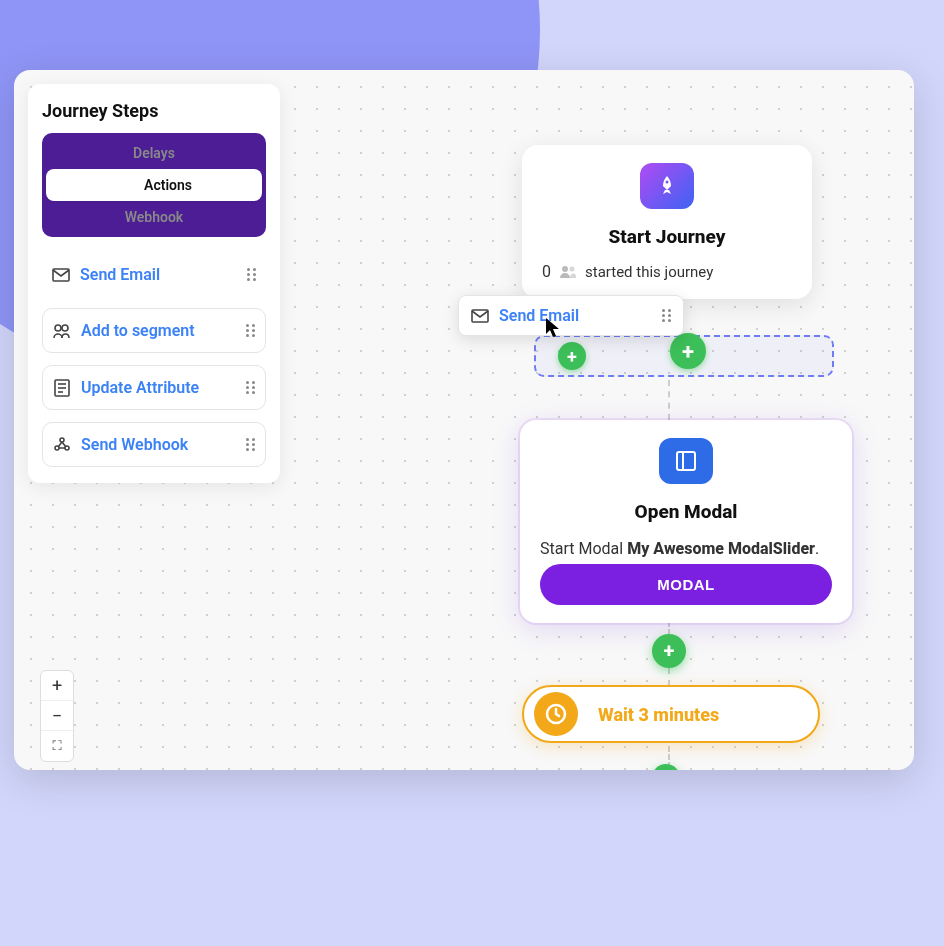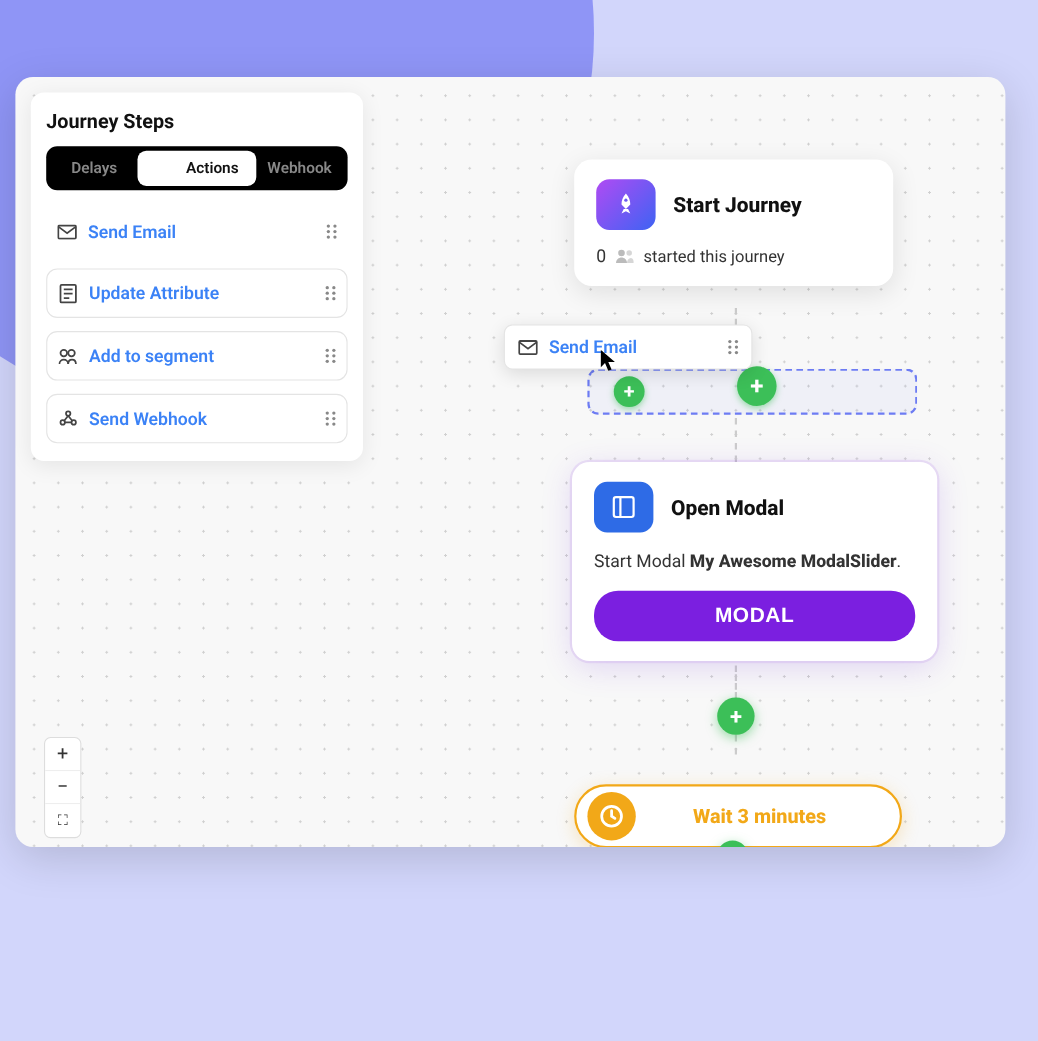--- a/index.html
+++ b/index.html
@@ -42,39 +42,40 @@
     background-image: radial-gradient(circle, #d0d0d0 1px, transparent 1px);
     background-size: 22px 22px;
     background-position: 6px 6px;
   }
 
   
   .sidebar {
     position: absolute;
     left: 14px;
     top: 14px;
-    width: 302px;
+    width: 252px;
     background: #fff;
     border-radius: 12px;
     box-shadow: 0 4px 20px rgba(0,0,0,0.08);
     padding: 16px 14px;
   }
   .sidebar-title {
     font-weight: 700;
     font-size: 18px;
     color: #111;
     margin-bottom: 12px;
   }
   .tabs {
     display: flex;
-    background: #000000;
+    background: #4c1d95;
     border-radius: 10px;
     padding: 4px;
     gap: 0px;
     margin-bottom: 16px;
+    flex-direction: column;
   }
   .tab {
     flex: 1;
     text-align: center;
     padding: 8px 4px;
     font-size: 14px;
     font-weight: 600;
     color: #888;
     border-radius: 8px;
     cursor: pointer;
@@ -110,21 +111,21 @@
     background: #fff;
     border-radius: 16px;
     box-shadow: 0 6px 24px rgba(0,0,0,0.10);
     padding: 18px 20px;
   }
   .node.start {
     left: 508px;
     top: 75px;
     width: 290px;
   }
-  .node-header { display:flex; align-items:center; gap:16px; margin-bottom:14px; }
+  .node-header { display:flex; align-items:center; gap:16px; margin-bottom:14px;flex-direction:column; }
   .node-icon {
     width: 54px; height: 46px; border-radius: 12px;
     display:flex; align-items:center; justify-content:center;
   }
   .icon-rocket { background: linear-gradient(135deg,#B04BF3,#3E63F3); }
   .icon-modal { background: #2E6BE6; }
   .node-title { font-weight: 800; font-size: 19px; color:#111; }
   .start-sub { display:flex; align-items:center; gap:8px; color:#333; font-size:15px; }
   .start-count { font-weight:400; color:#333; font-size:16px; }
   .users-icon { color:#bbb; }
@@ -178,27 +179,27 @@
   .conn2 { top: 310px; height: 40px; }
   .conn3 { top: 535px; height: 30px; }
   .conn4 { top: 598px; height: 18px; }
   .conn5 { top: 676px; height: 30px; }
 
   .node.modal {
     left: 506px; top: 350px;
     width: 332px;
     box-shadow: 0 6px 28px rgba(120,60,220,0.18), 0 0 0 2px rgba(138,43,226,0.10);
   }
-  .modal-desc { color:#333; font-size:16px; line-height:1.45; margin-bottom:16px; }
+  .modal-desc { color:#333; font-size:16px; line-height:1.45; margin-bottom:4px; }
   .modal-desc strong { font-weight:800; }
   .modal-btn {
     width:100%; padding:12px;
     background:#7B1FE0; color:#fff;
     border:none; border-radius:22px;
-    font-weight:800; letter-spacing:0.5px; font-size:19px;
+    font-weight:800; letter-spacing:0.5px; font-size:15px;
     cursor:pointer;
   }
 
   .add-btn {
     position:absolute;
     width:34px; height:34px; border-radius:50%;
     background:#3CBF58; color:#fff;
     display:flex; align-items:center; justify-content:center;
     font-size:20px; font-weight:700;
     box-shadow:0 3px 10px rgba(60,191,88,0.5);
@@ -208,24 +209,23 @@
   .add2 { left: 638px; top: 694px; width:28px; height:28px; font-size:18px;}
 
   .wait-node {
     position:absolute;
     left: 508px; top: 615px;
     width: 298px; height: 58px;
     border: 2px solid #F2A818;
     border-radius: 30px;
     display:flex; align-items:center;
     padding: 6px 10px;
-    gap: 52px;
+    gap: 20px;
     background:#fff;
     box-shadow: 0 4px 16px rgba(242,168,24,0.25);
-    margin-top: 28px;
   }
   .wait-icon {
     width:44px; height:44px; border-radius:50%;
     background:#F2A818; display:flex; align-items:center; justify-content:center;
     color:#fff;
   }
   .wait-label { color:#F2A818; font-weight:800; font-size:18px; }
 
   
   .zoom-controls {
@@ -283,57 +283,57 @@
               <i></i>
               <i></i>
             </span>
             <span>
               <i></i>
               <i></i>
             </span>
           </span>
       </div>
 
+
+      <div class="step-item">
+        <span class="step-icon">
+          <svg width="18" height="16" viewBox="0 0 18 16" fill="none" stroke="currentColor" stroke-width="1.6">
+              <circle cx="5" cy="5" r="3"></circle>
+              <circle cx="12" cy="5" r="3"></circle>
+              <path d="M1 15c0-2.5 2-4 4-4s4 1.5 4 4"></path>
+              <path d="M9 15c0-2.5 1.5-4 3.5-4S16 12.5 16 15"></path>
+            </svg>
+        </span>
+        <span class="step-label">Add to segment</span>
+        <span class="drag-handle">
+            <span>
+              <i></i>
+              <i></i>
+            </span>
+            <span>
+              <i></i>
+              <i></i>
+            </span>
+            <span>
+              <i></i>
+              <i></i>
+            </span>
+          </span>
+      </div>
 
       <div class="step-item">
         <span class="step-icon">
           <svg width="18" height="18" viewBox="0 0 18 18" fill="none" stroke="currentColor" stroke-width="1.6">
               <rect x="2" y="1" width="14" height="16" rx="1"></rect>
               <line x1="5" y1="5" x2="13" y2="5"></line>
               <line x1="5" y1="9" x2="13" y2="9"></line>
               <line x1="5" y1="13" x2="10" y2="13"></line>
             </svg>
         </span>
         <span class="step-label">Update Attribute</span>
-        <span class="drag-handle">
-            <span>
-              <i></i>
-              <i></i>
-            </span>
-            <span>
-              <i></i>
-              <i></i>
-            </span>
-            <span>
-              <i></i>
-              <i></i>
-            </span>
-          </span>
-      </div>
-
-      <div class="step-item">
-        <span class="step-icon">
-          <svg width="18" height="16" viewBox="0 0 18 16" fill="none" stroke="currentColor" stroke-width="1.6">
-              <circle cx="5" cy="5" r="3"></circle>
-              <circle cx="12" cy="5" r="3"></circle>
-              <path d="M1 15c0-2.5 2-4 4-4s4 1.5 4 4"></path>
-              <path d="M9 15c0-2.5 1.5-4 3.5-4S16 12.5 16 15"></path>
-            </svg>
-        </span>
-        <span class="step-label">Add to segment</span>
         <span class="drag-handle">
             <span>
               <i></i>
               <i></i>
             </span>
             <span>
               <i></i>
               <i></i>
             </span>
             <span>

